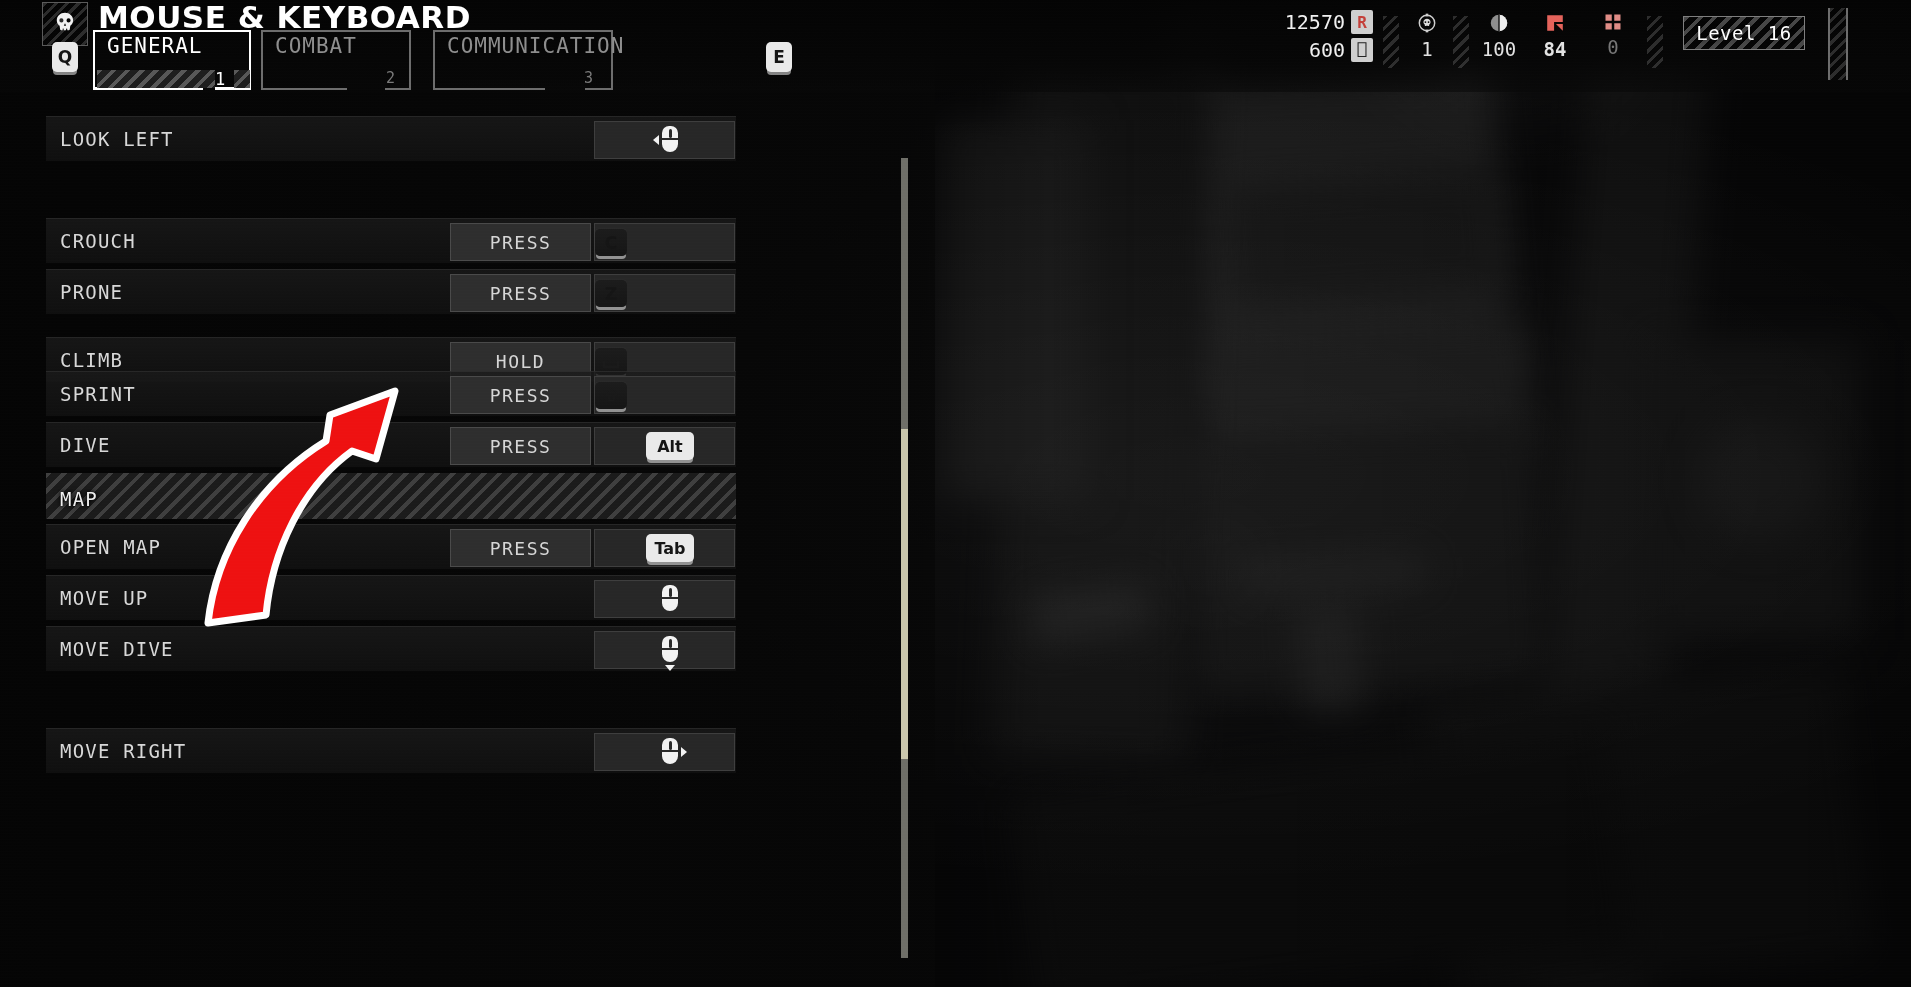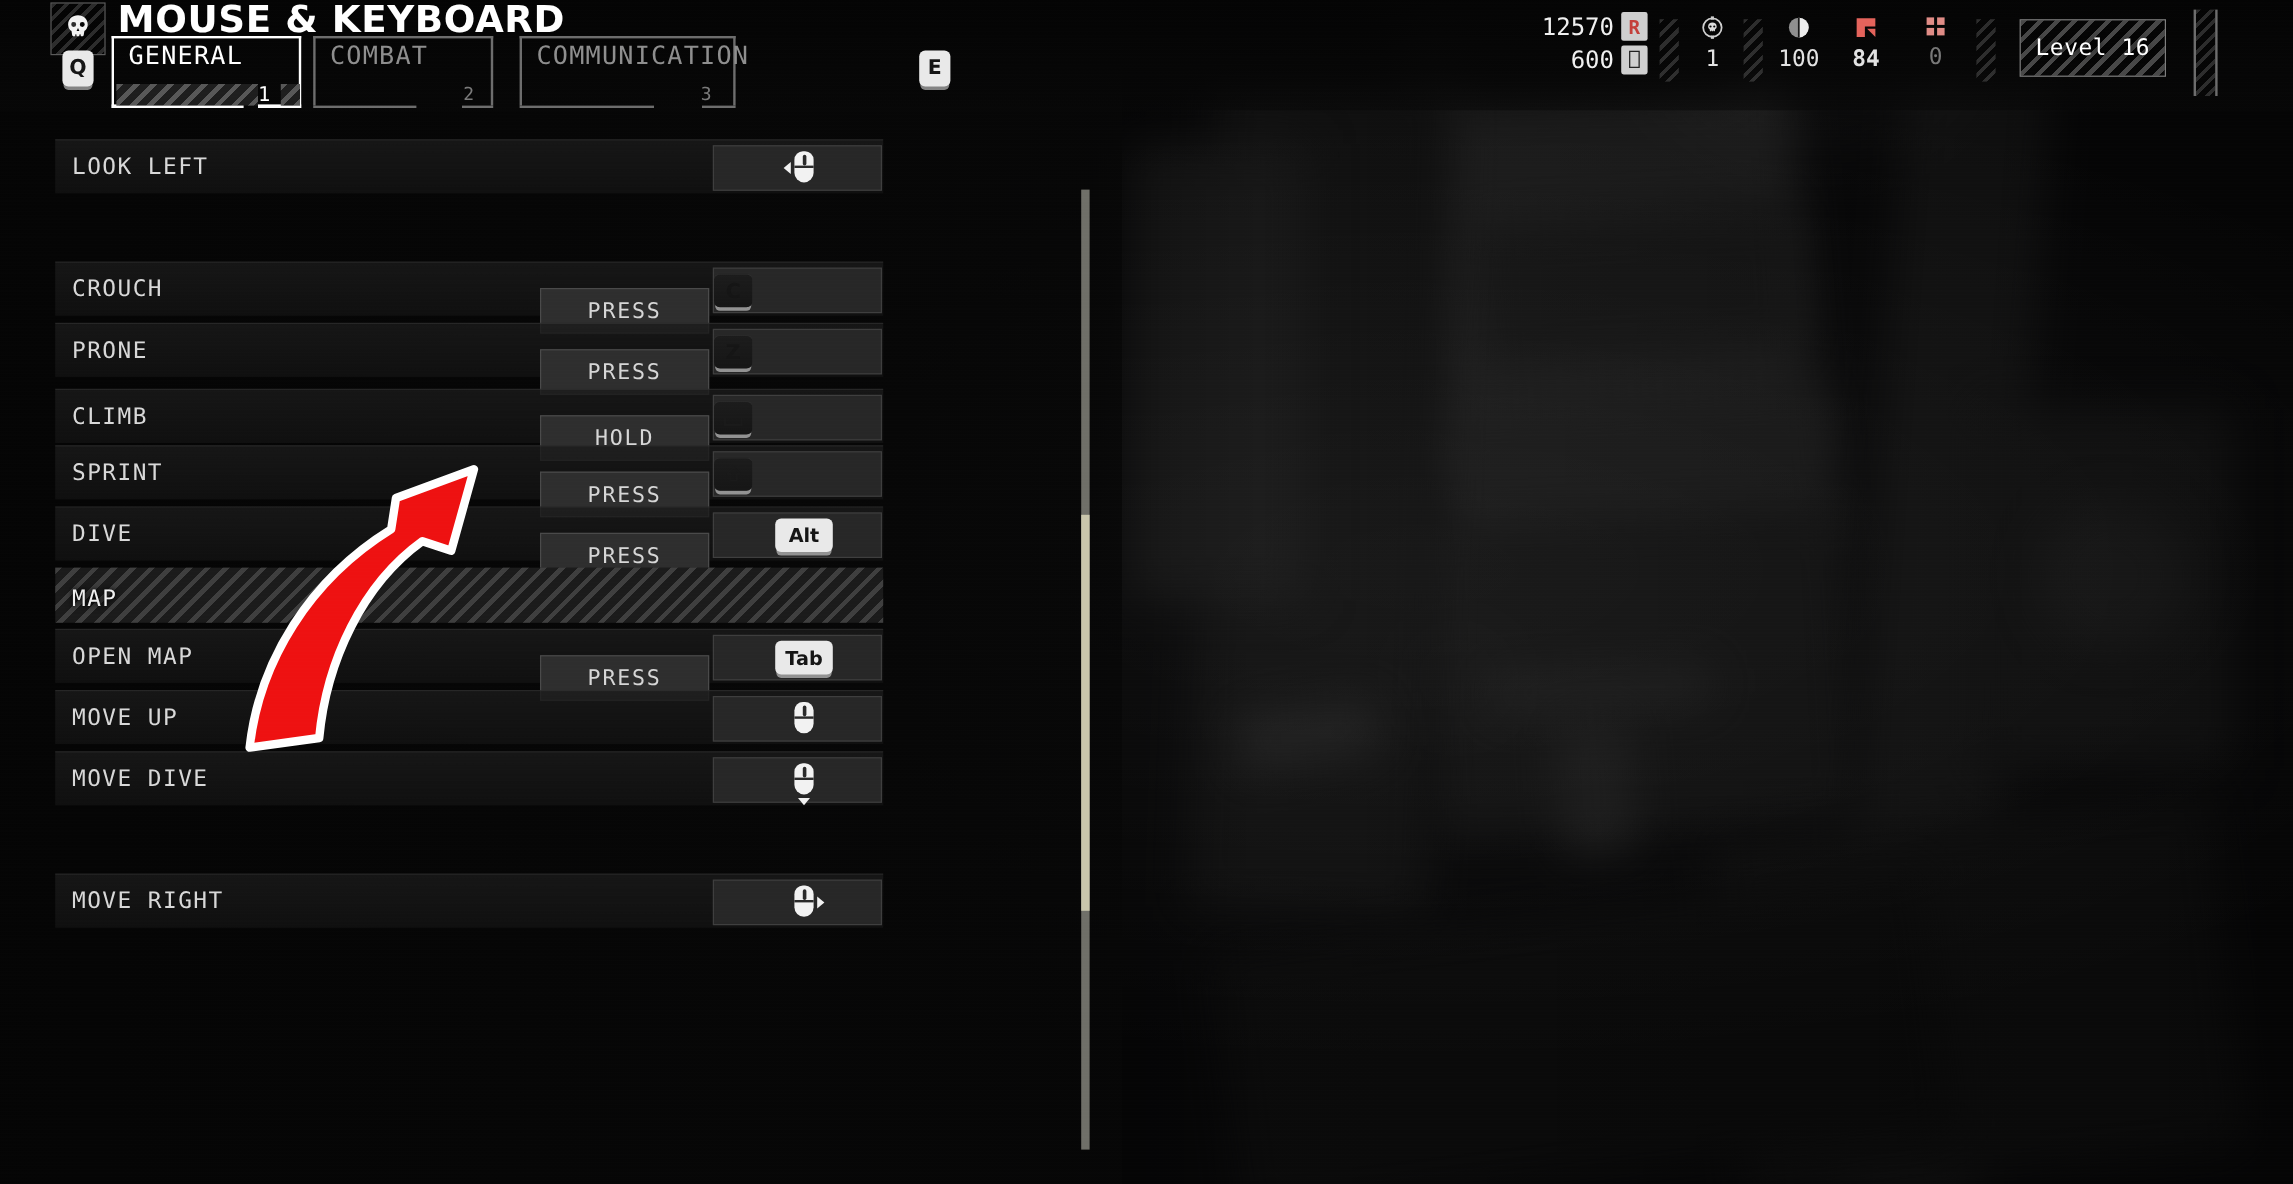--- a/index.html
+++ b/index.html
@@ -116,21 +116,21 @@
   #hud{ position:absolute; right:0; top:0; height:92px; }
   .hud-num{
     font-family:"DejaVu Sans Mono", monospace; font-size:20px; color:#f0f0f0;
   }
   .hud-sub{ font-family:"DejaVu Sans Mono", monospace; font-size:19px; color:#e2e2e2; }
   .sep{
     width:16px; height:52px;
   }
 
   #levelBadge{
-    position:absolute; left:1683px; top:16px; width:122px; height:48px;
+    position:absolute; left:1683px; top:16px; width:122px; height:34px;
     border:1px solid #7e7e7e; display:flex; align-items:center; justify-content:center;
   }
   #levelBadge span{
     position:relative; z-index:2; font-size:19px; color:#fff;
     font-family:"DejaVu Sans Mono", monospace; letter-spacing:0.5px;
     text-shadow:0 0 5px rgba(0,0,0,0.95);
   }
   #edgeBar{
     position:absolute; left:1828px; top:8px; width:20px; height:72px;
     border-left:2px solid #6d6d6d; border-right:2px solid #6d6d6d;
@@ -149,21 +149,20 @@
     position:absolute; left:14px; top:0; height:45px; line-height:45px;
     font-size:19px; letter-spacing:1.2px; color:#d8d8d8;
     font-family:"DejaVu Sans Mono", monospace;
   }
   .mode{
     position:absolute; left:404px; top:4px; width:141px; height:38px;
     background:#2e2e2e; border:1px solid #4a4a4a;
     display:flex; align-items:center; justify-content:center;
     font-size:18px; letter-spacing:1.5px; color:#d6d6d6;
     font-family:"DejaVu Sans Mono", monospace;
-    margin-top:17px;
   }
   .bind{
     position:absolute; left:548px; top:4px; width:141px; height:38px;
     background:#272727; border:1px solid #3e3e3e;
     display:flex; align-items:center; justify-content:center;padding-left:11px;
   }
 
   
   .section{
     position:absolute; left:0; width:690px; height:46px;
@@ -383,21 +382,21 @@
         <div class="keycap row">C</div>
       </div>
     </div>
     <div class="row" style="top: 153px;">
       <div class="rlabel">PRONE</div>
       <div class="mode">PRESS</div>
       <div class="bind">
         <div class="keycap row">Z</div>
       </div>
     </div>
-    <div class="row" style="top: 208px;">
+    <div class="row" style="top: 221px;">
       <div class="rlabel">CLIMB</div>
       <div class="mode">HOLD</div>
       <div class="bind">
         <div class="keycap row">
           <span style="display:block;width:16px;height:7px;border:2px solid #1a1a1a;border-top:none;margin-top:6px;"></span>
         </div>
       </div>
     </div>
     <div class="row" style="top: 255px;">
       <div class="rlabel">SPRINT</div>

